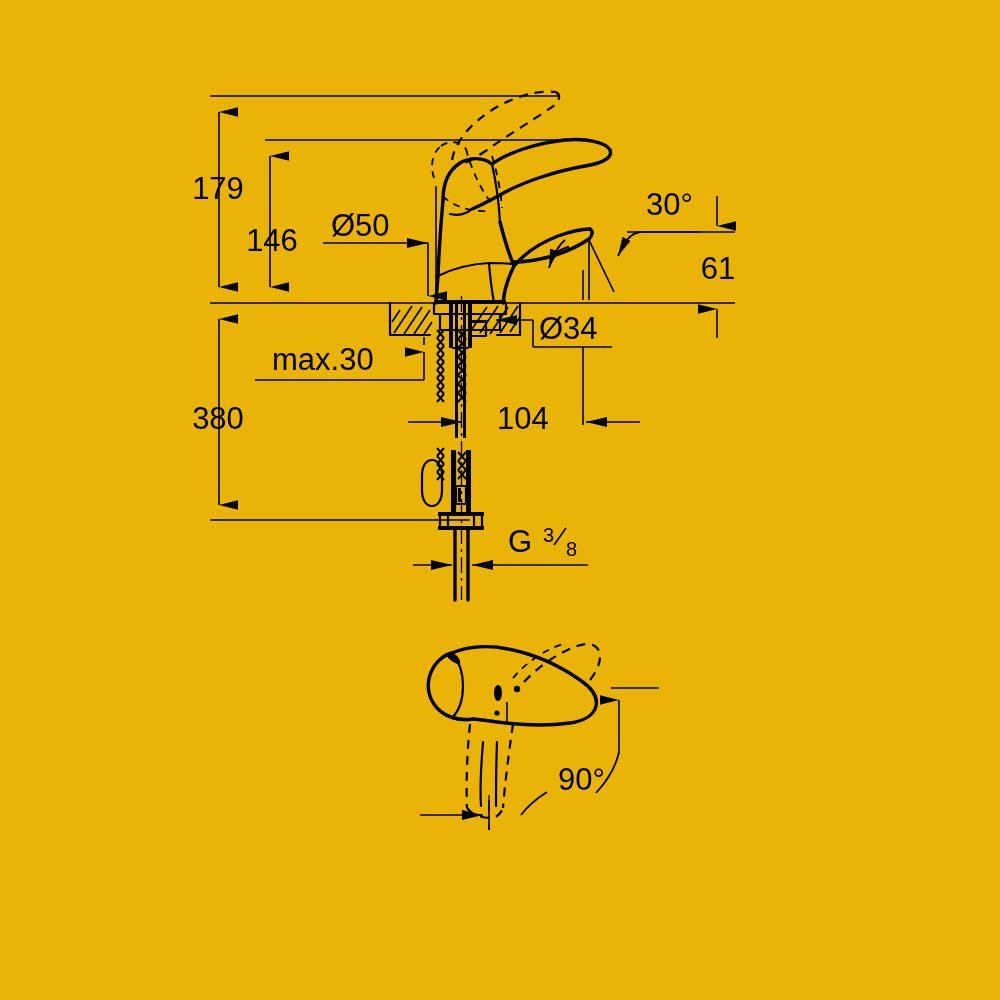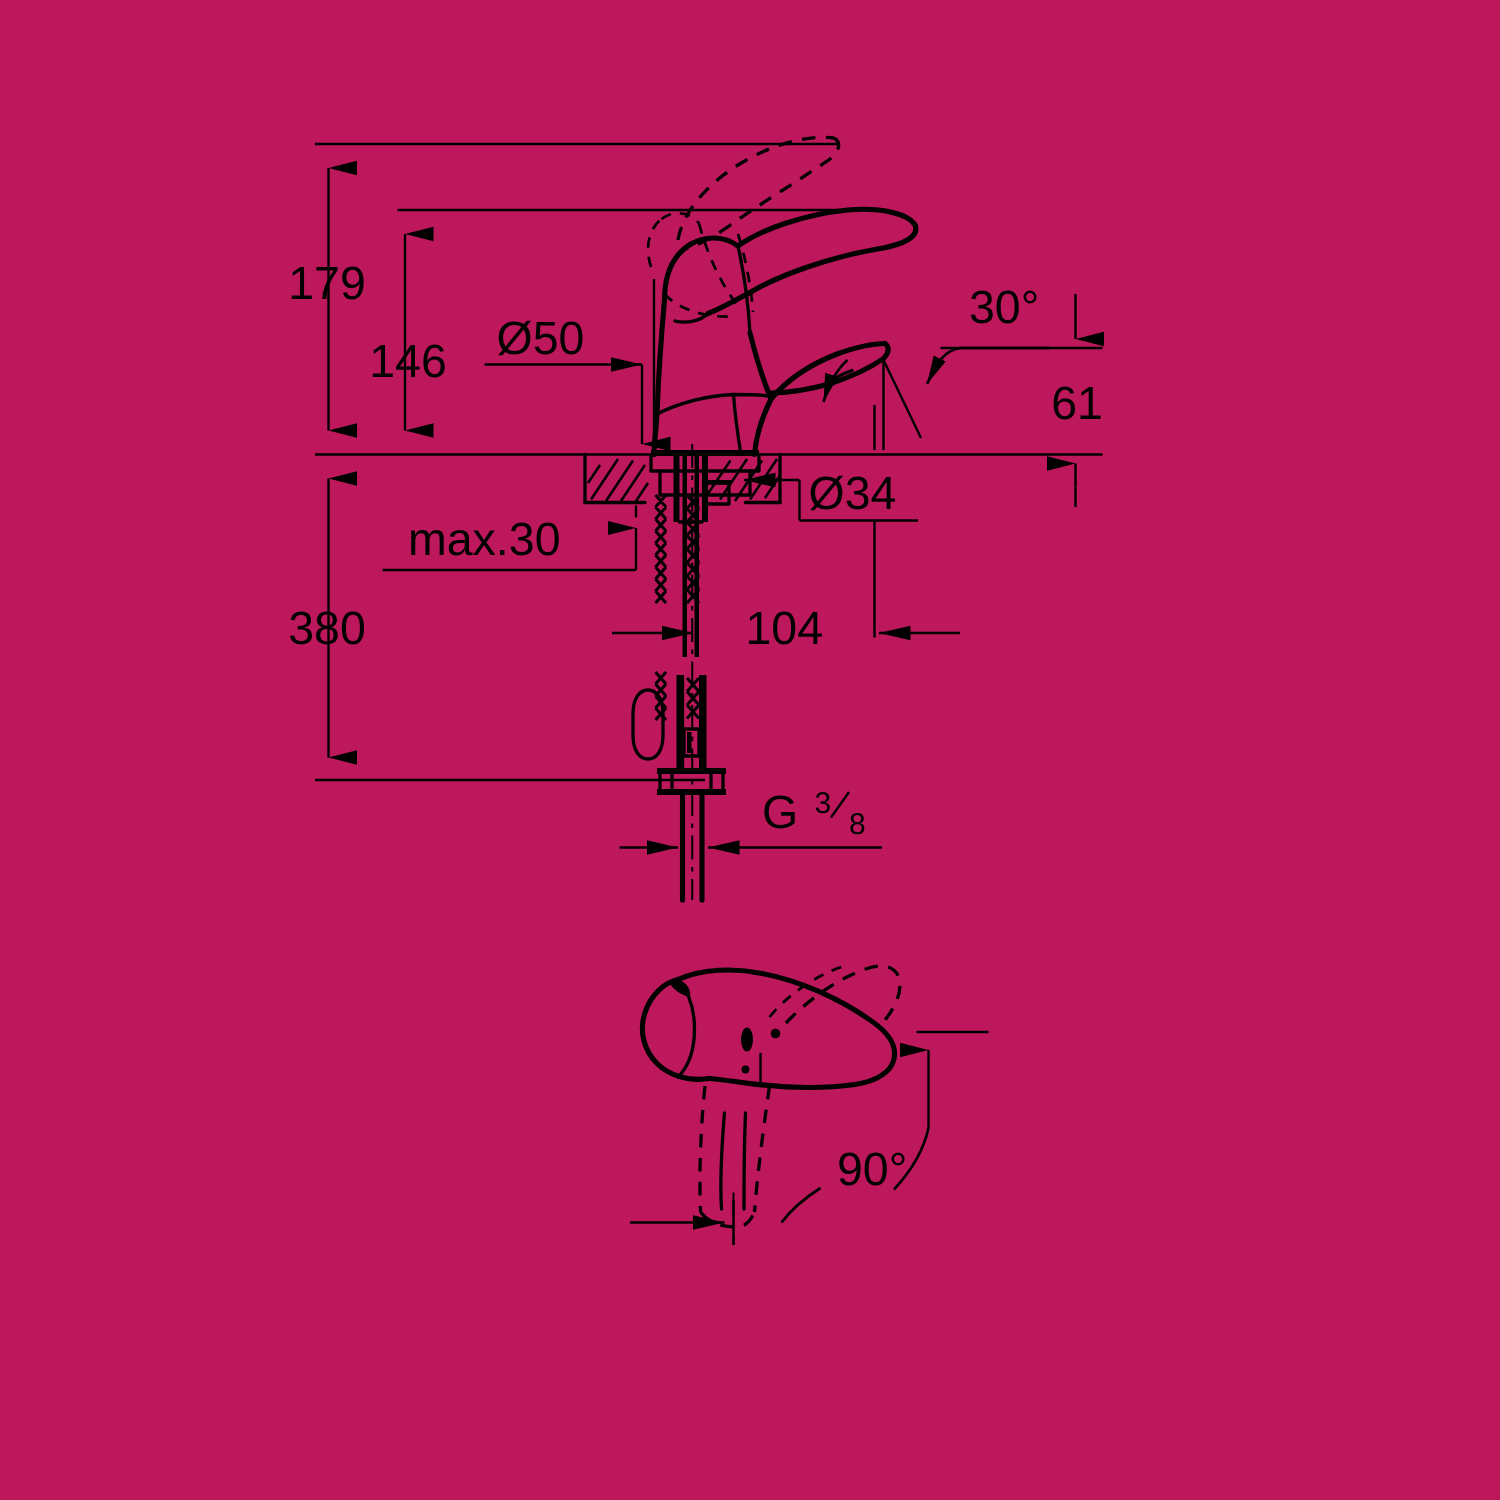--- a/index.html
+++ b/index.html
@@ -12,21 +12,21 @@
     width: 1000px;
     height: 1000px;
     font-family: "Liberation Sans", sans-serif;
     color: #000000;
     overflow: hidden;
   }
   #drawing-root {
     position: relative;
     width: 1000px;
     height: 1000px;
-    background: #be185d;
+    background: #eab308;
   }
   svg#tech-svg {
     display: block;
     width: 1000px;
     height: 1000px;
   }
   .dim-text {
     font-family: "Liberation Sans", sans-serif;
     font-size: 31px;
     fill: #000000;

